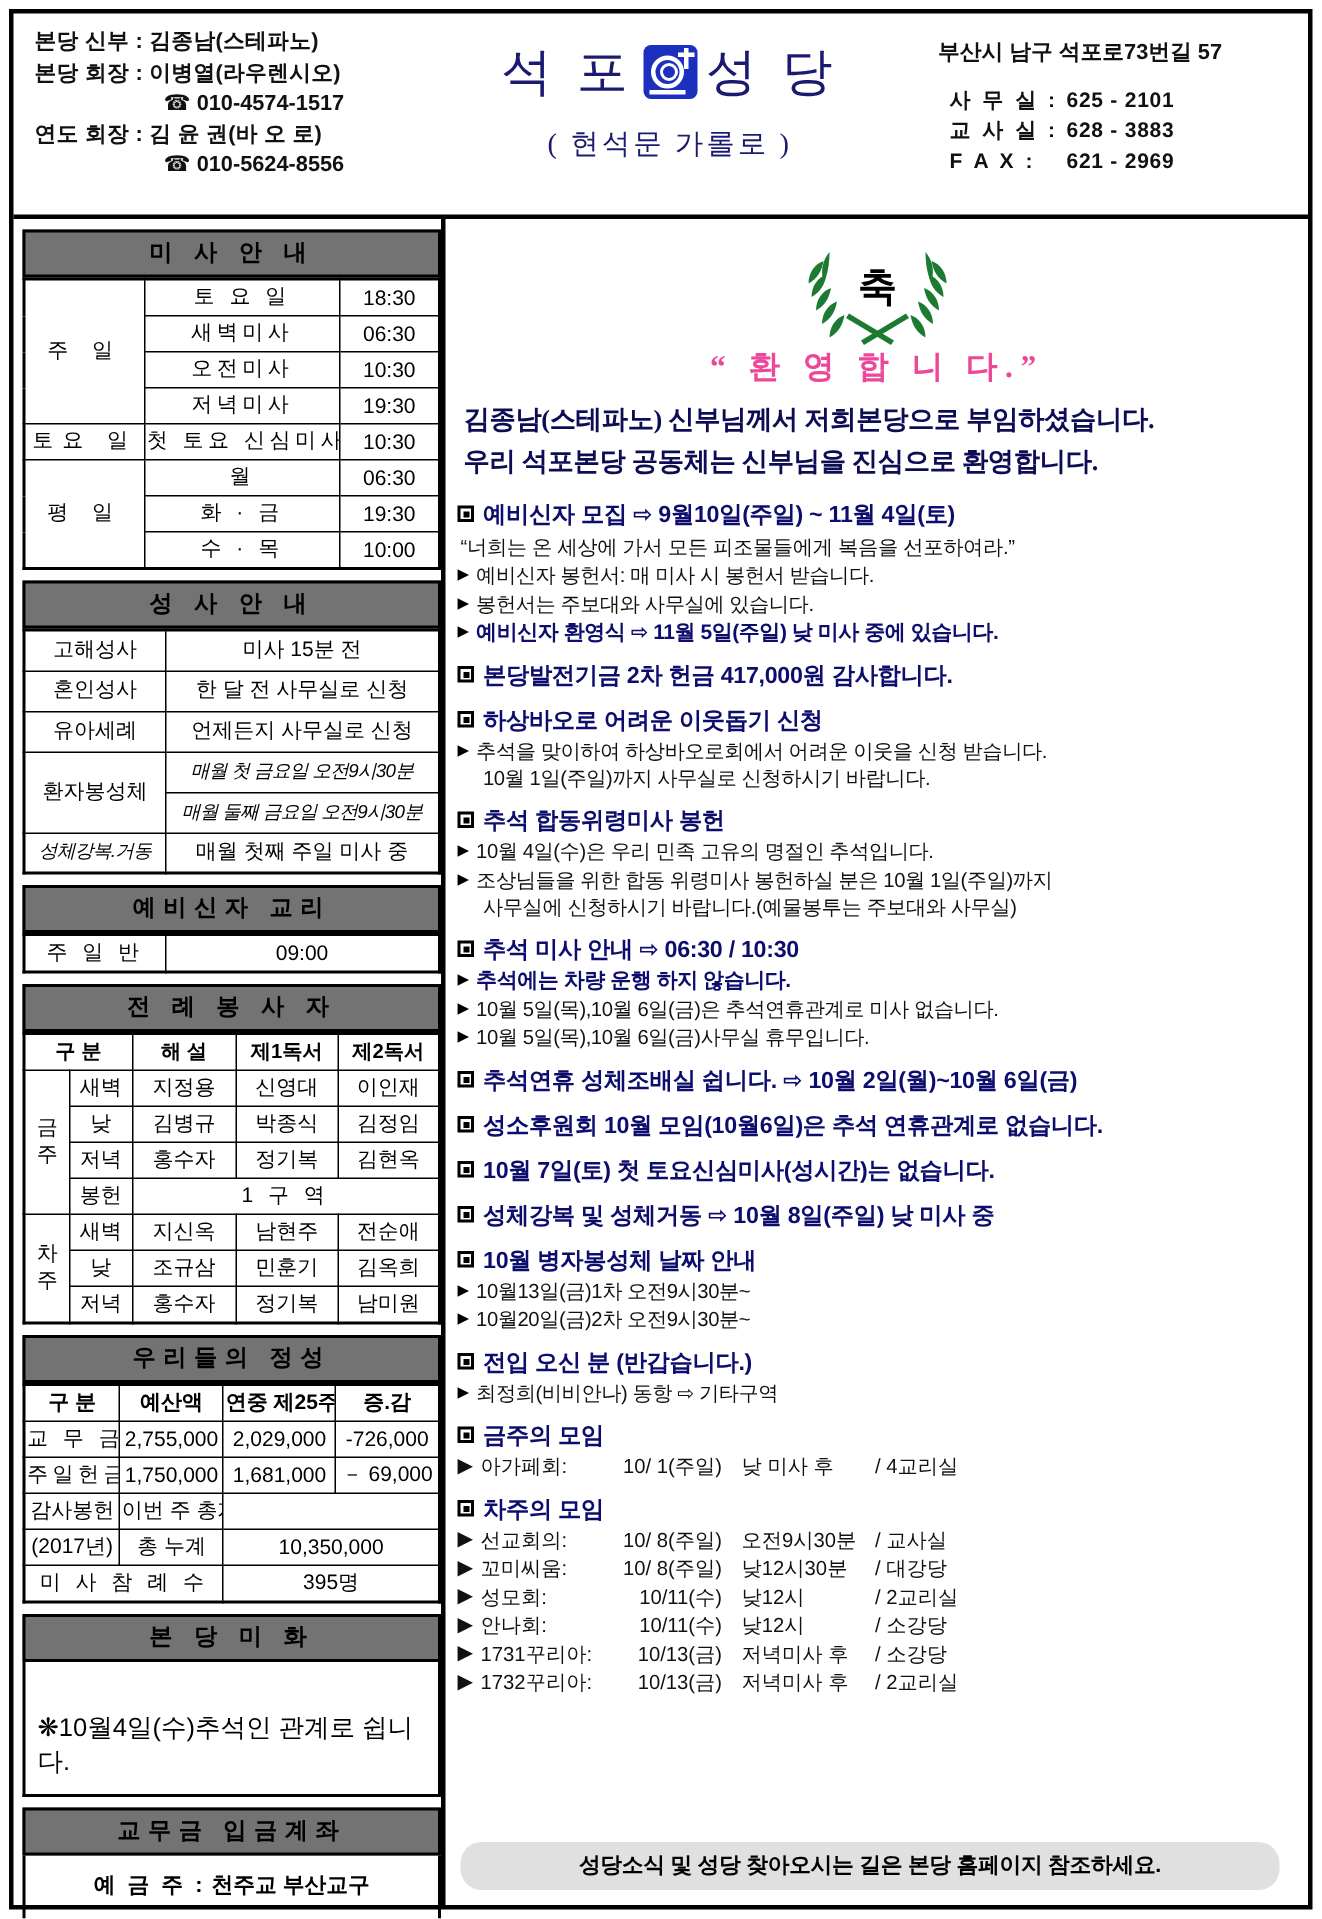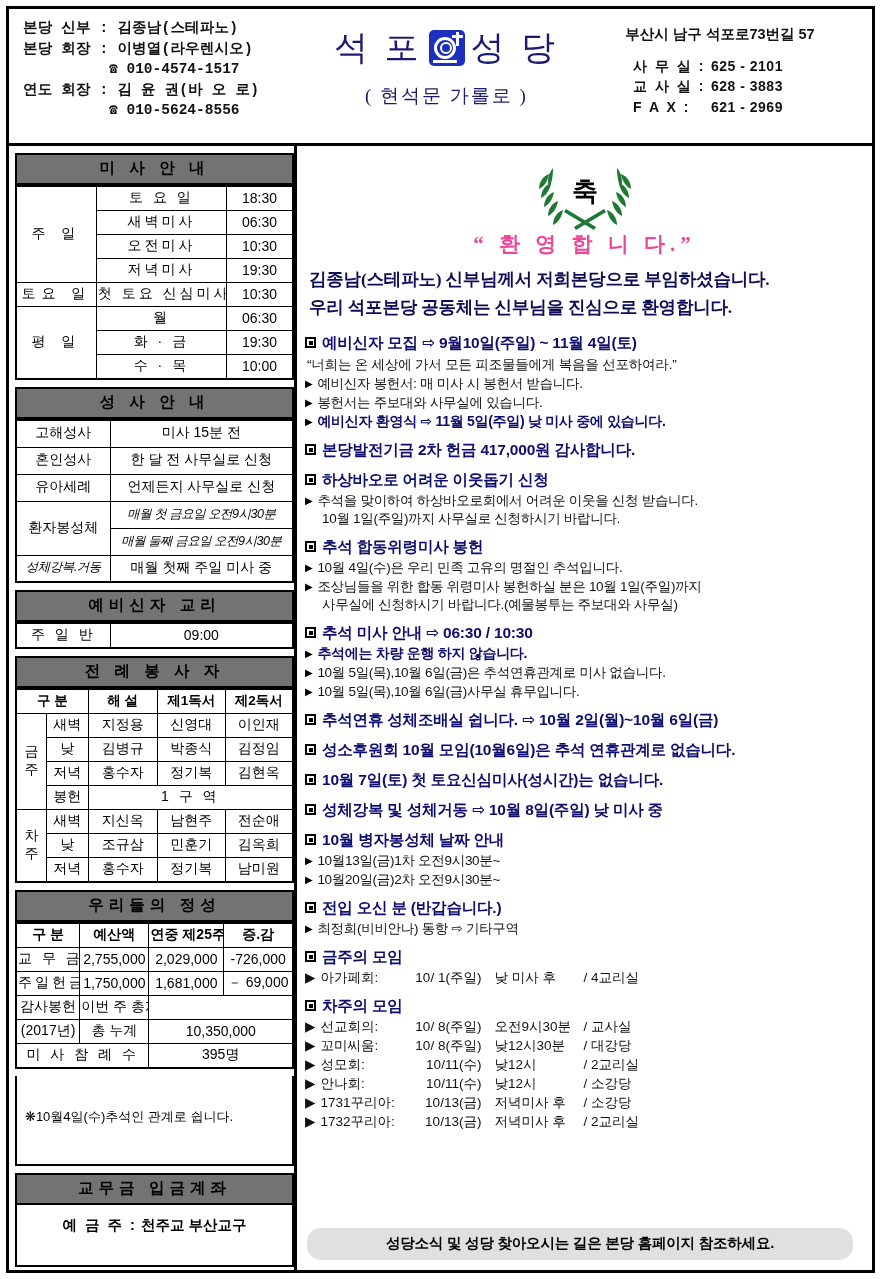--- a/index.html
+++ b/index.html
@@ -32,21 +32,20 @@
     display: flex;
     align-items: flex-start;
   }
   .hdr-left {
     width: 310px;
     padding: 12px 0 0 14px;
     font-weight: bold;
     font-size: 14.5px;
     color: #111;
     line-height: 1.0;
-    font-family: Liberation Mono, monospace;
   }
   .hdr-left .line { margin-bottom: 6px; white-space: nowrap; letter-spacing: .2px; }
   .hdr-left .phone { text-align: left; padding-left: 86px; margin-bottom: 6px; white-space: nowrap; }
   .hdr-mid {
     width: 255px;
     padding-top: 16px;
     text-align: center;
     position: relative;
   }
   .church-title {
@@ -184,21 +183,21 @@
   .yebi-table td { height: 24px; font-size: 15px; }
   .jeonrye-table td { height: 21px; font-size: 13.5px; }
   .jeonrye-table td.hd { font-weight: bold; font-size: 13.5px; background: #fff; }
   .jeongseong-table td { height: 19px; font-size: 12.5px; }
 
   .free-box {
     border: 2px solid #000;
     border-top: none;
     height: 90px;
     padding: 32px 6px 0 8px;
-    font-size: 13px;
+    font-size: 17px;
     color: #000;
   }
   .acct-box {
     border: 2px solid #000;
     border-top: none;
     height: 62px;
     padding: 10px 0 0 0;
     text-align: center;
     font-size: 14.5px;
     font-weight: bold;
@@ -587,20 +586,21 @@
                 </tr>
  <tr>
    <td colspan="2" class="sp3">미 사 참 례 수</td>
    <td colspan="2">395명</td>
                 </tr>
               </tbody>
         </table>
       </div>
 
       <div class="panel">
+        <div class="panel-title">본 당 미 화</div>
         <div class="free-box">❋10월4일(수)추석인 관계로  쉽니다.</div>
       </div>
 
       <div class="panel">
         <div class="panel-title">교무금 입금계좌</div>
         <div class="acct-box">
           <div>
             <span class="lbl">예 금 주 :</span>
             <span>천주교 부산교구</span>
           </div>

